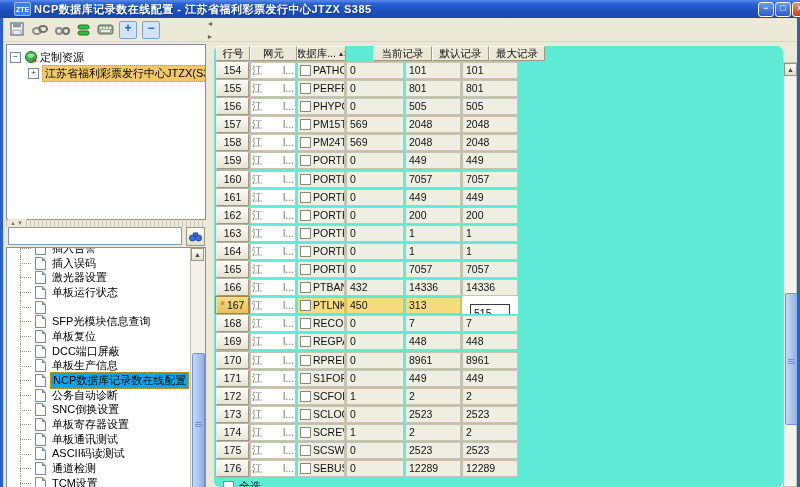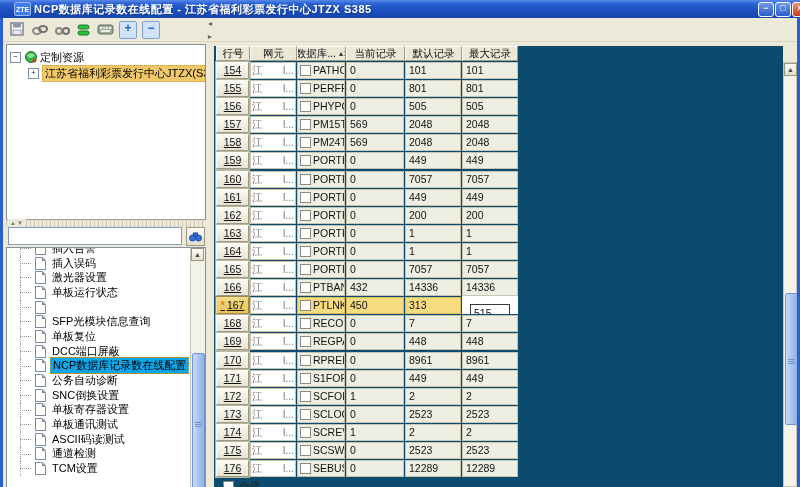--- a/index.html
+++ b/index.html
@@ -56,31 +56,31 @@
     border:1px solid #9a987f;font-size:7px;color:#444;text-align:center;line-height:12px;box-sizing:border-box;}
   .sthumb{position:absolute;left:1px;width:11px;border:1px solid #6f94d8;border-radius:2px;
     background:linear-gradient(90deg,#c8d9f6,#8fb0e6);}
   .sthumb .grip{position:absolute;left:2px;right:2px;top:50%;height:5px;
     background:repeating-linear-gradient(180deg,#6f94d8 0 1px,transparent 1px 2px);}
 
   
   .vsplit{position:absolute;left:205px;top:20px;width:10px;bottom:0;color:#666;font-size:7px;text-align:center;}
 
   
-  .viewport{position:absolute;left:214px;top:46px;width:569px;height:441px;background:#0c4a6e;overflow:hidden;}
+  .viewport{position:absolute;left:214px;top:46px;width:569px;height:441px;background:#5eead4;overflow:hidden;border-radius:6px;}
   .gridhead{position:absolute;left:2px;top:0;display:flex;height:15px;}
   .hcell{box-sizing:border-box;height:15px;background:#ebe8d8;border:1px solid;border-color:#fdfdf6 #9c9a85 #9c9a85 #fdfdf6;
     font-size:10.5px;display:flex;align-items:center;justify-content:center;color:#111;white-space:nowrap;overflow:hidden;}
   .sortbadge{font-size:8px;color:#333;margin-left:3px;}
   #grid-body{position:absolute;left:2px;top:15px;}
   .grid-row{display:flex;height:18.1px;align-items:flex-start;}
   .cell{box-sizing:border-box;height:17px;margin:1px 1px 0 0;border:1px solid #c6c5b4;background:#efeee2;
     font-size:10.5px;line-height:15px;padding-left:3px;white-space:nowrap;overflow:hidden;color:#111;}
   .c-no{width:33px;text-align:center;padding:0;background:linear-gradient(180deg,#fbfaf5,#e7e4d3);
-    border-color:#fdfdf6 #9c9a85 #9c9a85 #fdfdf6;box-shadow:0 0 0 1px #b9b6a2;text-decoration:underline;}
+    border-color:#fdfdf6 #9c9a85 #9c9a85 #fdfdf6;box-shadow:0 0 0 1px #b9b6a2;}
   .c-ne{width:46px;background:#fff;display:flex;justify-content:space-between;color:#777;padding:0 1px;}
   .c-db{width:48px;display:flex;align-items:center;padding-left:2px;}
   .c-cur{width:58px;}
   .c-def{width:56px;}
   .c-max{width:56px;}
   .cbx{width:9px;height:9px;background:#fff;border:1px solid #8a8a7a;flex:none;margin-right:2px;}
   .dbl{overflow:hidden;white-space:nowrap;}
   .grid-row.sel .c-db,.grid-row.sel .c-cur,.grid-row.sel .c-def{background:#f6db7f;border-color:#d8bd63;}
   .grid-row.sel .c-no{background:linear-gradient(180deg,#f4da81,#e6c259);border-color:#efe0a8 #a8853c #a8853c #efe0a8;box-shadow:0 0 0 1px #a8853c;}
   .grid-row.sel .c-max{padding:8px;background:#fff;border:none;margin-top:0;height:18px;}
@@ -212,20 +212,24 @@
         <div class="titem">
           <span class="page"></span>
           <span class="tlabel">单板复位</span>
         </div>
         <div class="titem">
           <span class="page"></span>
           <span class="tlabel">DCC端口屏蔽</span>
         </div>
         <div class="titem">
           <span class="page"></span>
+          <span class="tlabel">单板生产信息</span>
+        </div>
+        <div class="titem">
+          <span class="page"></span>
           <span class="tlabel hl">NCP数据库记录数在线配置</span>
         </div>
         <div class="titem">
           <span class="page"></span>
           <span class="tlabel">公务自动诊断</span>
         </div>
         <div class="titem">
           <span class="page"></span>
           <span class="tlabel">SNC倒换设置</span>
         </div>
@@ -264,21 +268,21 @@
   </div>
 
   <div class="viewport">
     <div class="gridhead">
       <div class="hcell" style="width:34px;">行号</div>
       <div class="hcell" style="width:47px;">网元</div>
       <div class="hcell" style="width:49px;">
           <span>数据库...</span>
           <span class="sortbadge">▴<span>1</span></span>
         </div>
-      <div class="hcell" style="width:59px;">当前记录</div>
+      <div class="hcell" style="width:59px;margin-left:27px;">当前记录</div>
       <div class="hcell" style="width:57px;">默认记录</div>
       <div class="hcell" style="width:56px;font-family:Liberation Serif, serif;">最大记录</div>
     </div>
     <div id="grid-body">
         <div class="grid-row">
           <div class="cell c-no">154</div>
           <div class="cell c-ne">
             <span>江</span>
             <span>l...</span>
           </div>

